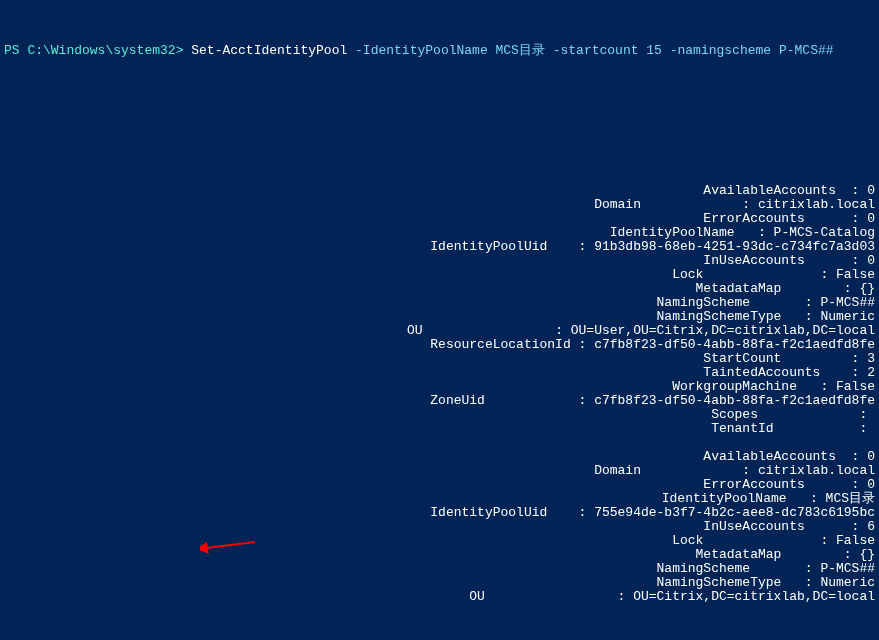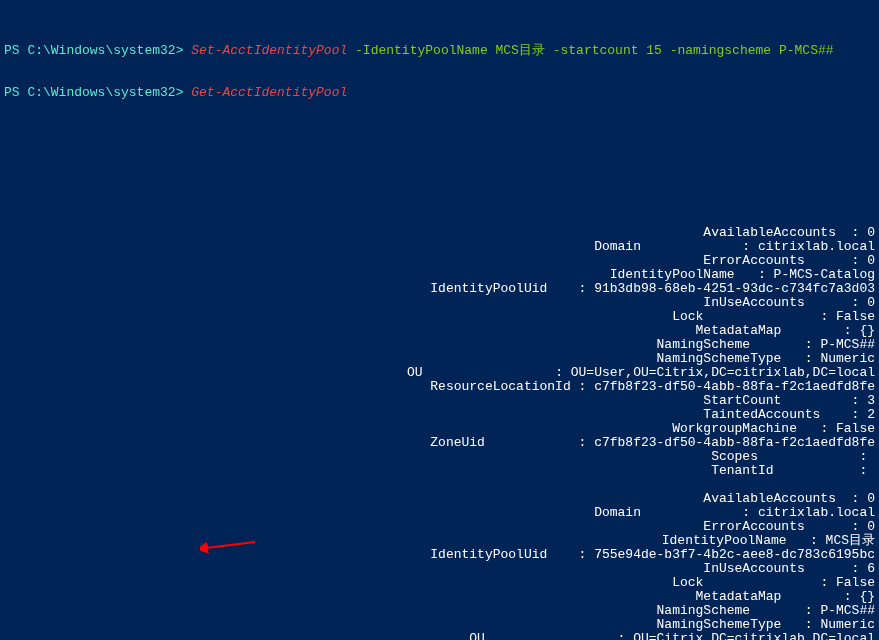--- a/index.html
+++ b/index.html
@@ -13,41 +13,40 @@
     line-height: 14px;
     color: #ffffff;
     overflow: hidden;
   }
   .terminal {
     padding: 2px 4px;
     white-space: pre;
     position: relative;
   }
   .prompt { color: #5eead4; }
-  .cmd-yellow { color: #ef4444; font-style: italic; }
-  .cmd-gray { color: #84cc16; }
+  .cmd-yellow { color: #ffffff; }
+  .cmd-gray { color: #7dd3fc; }
   .line { display: block; }
   .kv { display: flex; justify-content: flex-end; }
   .k { display: inline-block; }
   .sep { display: inline-block; }
   .v { display: inline-block; }
   .arrow {
     position: absolute;
     left: 200px;
     top: 538px;
     pointer-events: none;
   }
 </style>
 </head>
 <body>
 
 <div class="terminal">
 
   <span class="line"><span class="prompt">PS C:\Windows\system32&gt; </span><span class="cmd-yellow">Set-AcctIdentityPool</span><span class="cmd-gray"> -IdentityPoolName MCS目录 -startcount 15 -namingscheme P-MCS##</span></span>
-  <span class="line"><span class="prompt">PS C:\Windows\system32&gt; </span><span class="cmd-yellow">Get-AcctIdentityPool</span><span class="cmd-gray"></span></span>
   <span class="line">&nbsp;</span>
   <span class="line">&nbsp;</span>
 
   <div id="output"><span class="line kv"><span class="k">AvailableAccounts  </span><span class="sep">: </span><span class="v">0</span></span><span class="line kv"><span class="k">Domain             </span><span class="sep">: </span><span class="v">citrixlab.local</span></span><span class="line kv"><span class="k">ErrorAccounts      </span><span class="sep">: </span><span class="v">0</span></span><span class="line kv"><span class="k">IdentityPoolName   </span><span class="sep">: </span><span class="v">P-MCS-Catalog</span></span><span class="line kv"><span class="k">IdentityPoolUid    </span><span class="sep">: </span><span class="v">91b3db98-68eb-4251-93dc-c734fc7a3d03</span></span><span class="line kv"><span class="k">InUseAccounts      </span><span class="sep">: </span><span class="v">0</span></span><span class="line kv"><span class="k">Lock               </span><span class="sep">: </span><span class="v">False</span></span><span class="line kv"><span class="k">MetadataMap        </span><span class="sep">: </span><span class="v">{}</span></span><span class="line kv"><span class="k">NamingScheme       </span><span class="sep">: </span><span class="v">P-MCS##</span></span><span class="line kv"><span class="k">NamingSchemeType   </span><span class="sep">: </span><span class="v">Numeric</span></span><span class="line kv"><span class="k">OU                 </span><span class="sep">: </span><span class="v">OU=User,OU=Citrix,DC=citrixlab,DC=local</span></span><span class="line kv"><span class="k">ResourceLocationId </span><span class="sep">: </span><span class="v">c7fb8f23-df50-4abb-88fa-f2c1aedfd8fe</span></span><span class="line kv"><span class="k">StartCount         </span><span class="sep">: </span><span class="v">3</span></span><span class="line kv"><span class="k">TaintedAccounts    </span><span class="sep">: </span><span class="v">2</span></span><span class="line kv"><span class="k">WorkgroupMachine   </span><span class="sep">: </span><span class="v">False</span></span><span class="line kv"><span class="k">ZoneUid            </span><span class="sep">: </span><span class="v">c7fb8f23-df50-4abb-88fa-f2c1aedfd8fe</span></span><span class="line kv"><span class="k">Scopes             </span><span class="sep">: </span><span class="v"></span></span><span class="line kv"><span class="k">TenantId           </span><span class="sep">: </span><span class="v"></span></span><span class="line">&nbsp;</span><span class="line kv"><span class="k">AvailableAccounts  </span><span class="sep">: </span><span class="v">0</span></span><span class="line kv"><span class="k">Domain             </span><span class="sep">: </span><span class="v">citrixlab.local</span></span><span class="line kv"><span class="k">ErrorAccounts      </span><span class="sep">: </span><span class="v">0</span></span><span class="line kv"><span class="k">IdentityPoolName   </span><span class="sep">: </span><span class="v">MCS目录</span></span><span class="line kv"><span class="k">IdentityPoolUid    </span><span class="sep">: </span><span class="v">755e94de-b3f7-4b2c-aee8-dc783c6195bc</span></span><span class="line kv"><span class="k">InUseAccounts      </span><span class="sep">: </span><span class="v">6</span></span><span class="line kv"><span class="k">Lock               </span><span class="sep">: </span><span class="v">False</span></span><span class="line kv"><span class="k">MetadataMap        </span><span class="sep">: </span><span class="v">{}</span></span><span class="line kv"><span class="k">NamingScheme       </span><span class="sep">: </span><span class="v">P-MCS##</span></span><span class="line kv"><span class="k">NamingSchemeType   </span><span class="sep">: </span><span class="v">Numeric</span></span><span class="line kv"><span class="k">OU                 </span><span class="sep">: </span><span class="v">OU=Citrix,DC=citrixlab,DC=local</span></span></div>
 
   <svg class="arrow" width="60" height="20">
     <defs>
       <marker id="ah" markerWidth="8" markerHeight="8" refX="1" refY="3" orient="auto">
         <polygon points="0 0, 6 3, 0 6" fill="#ff0000"></polygon>
       </marker>

